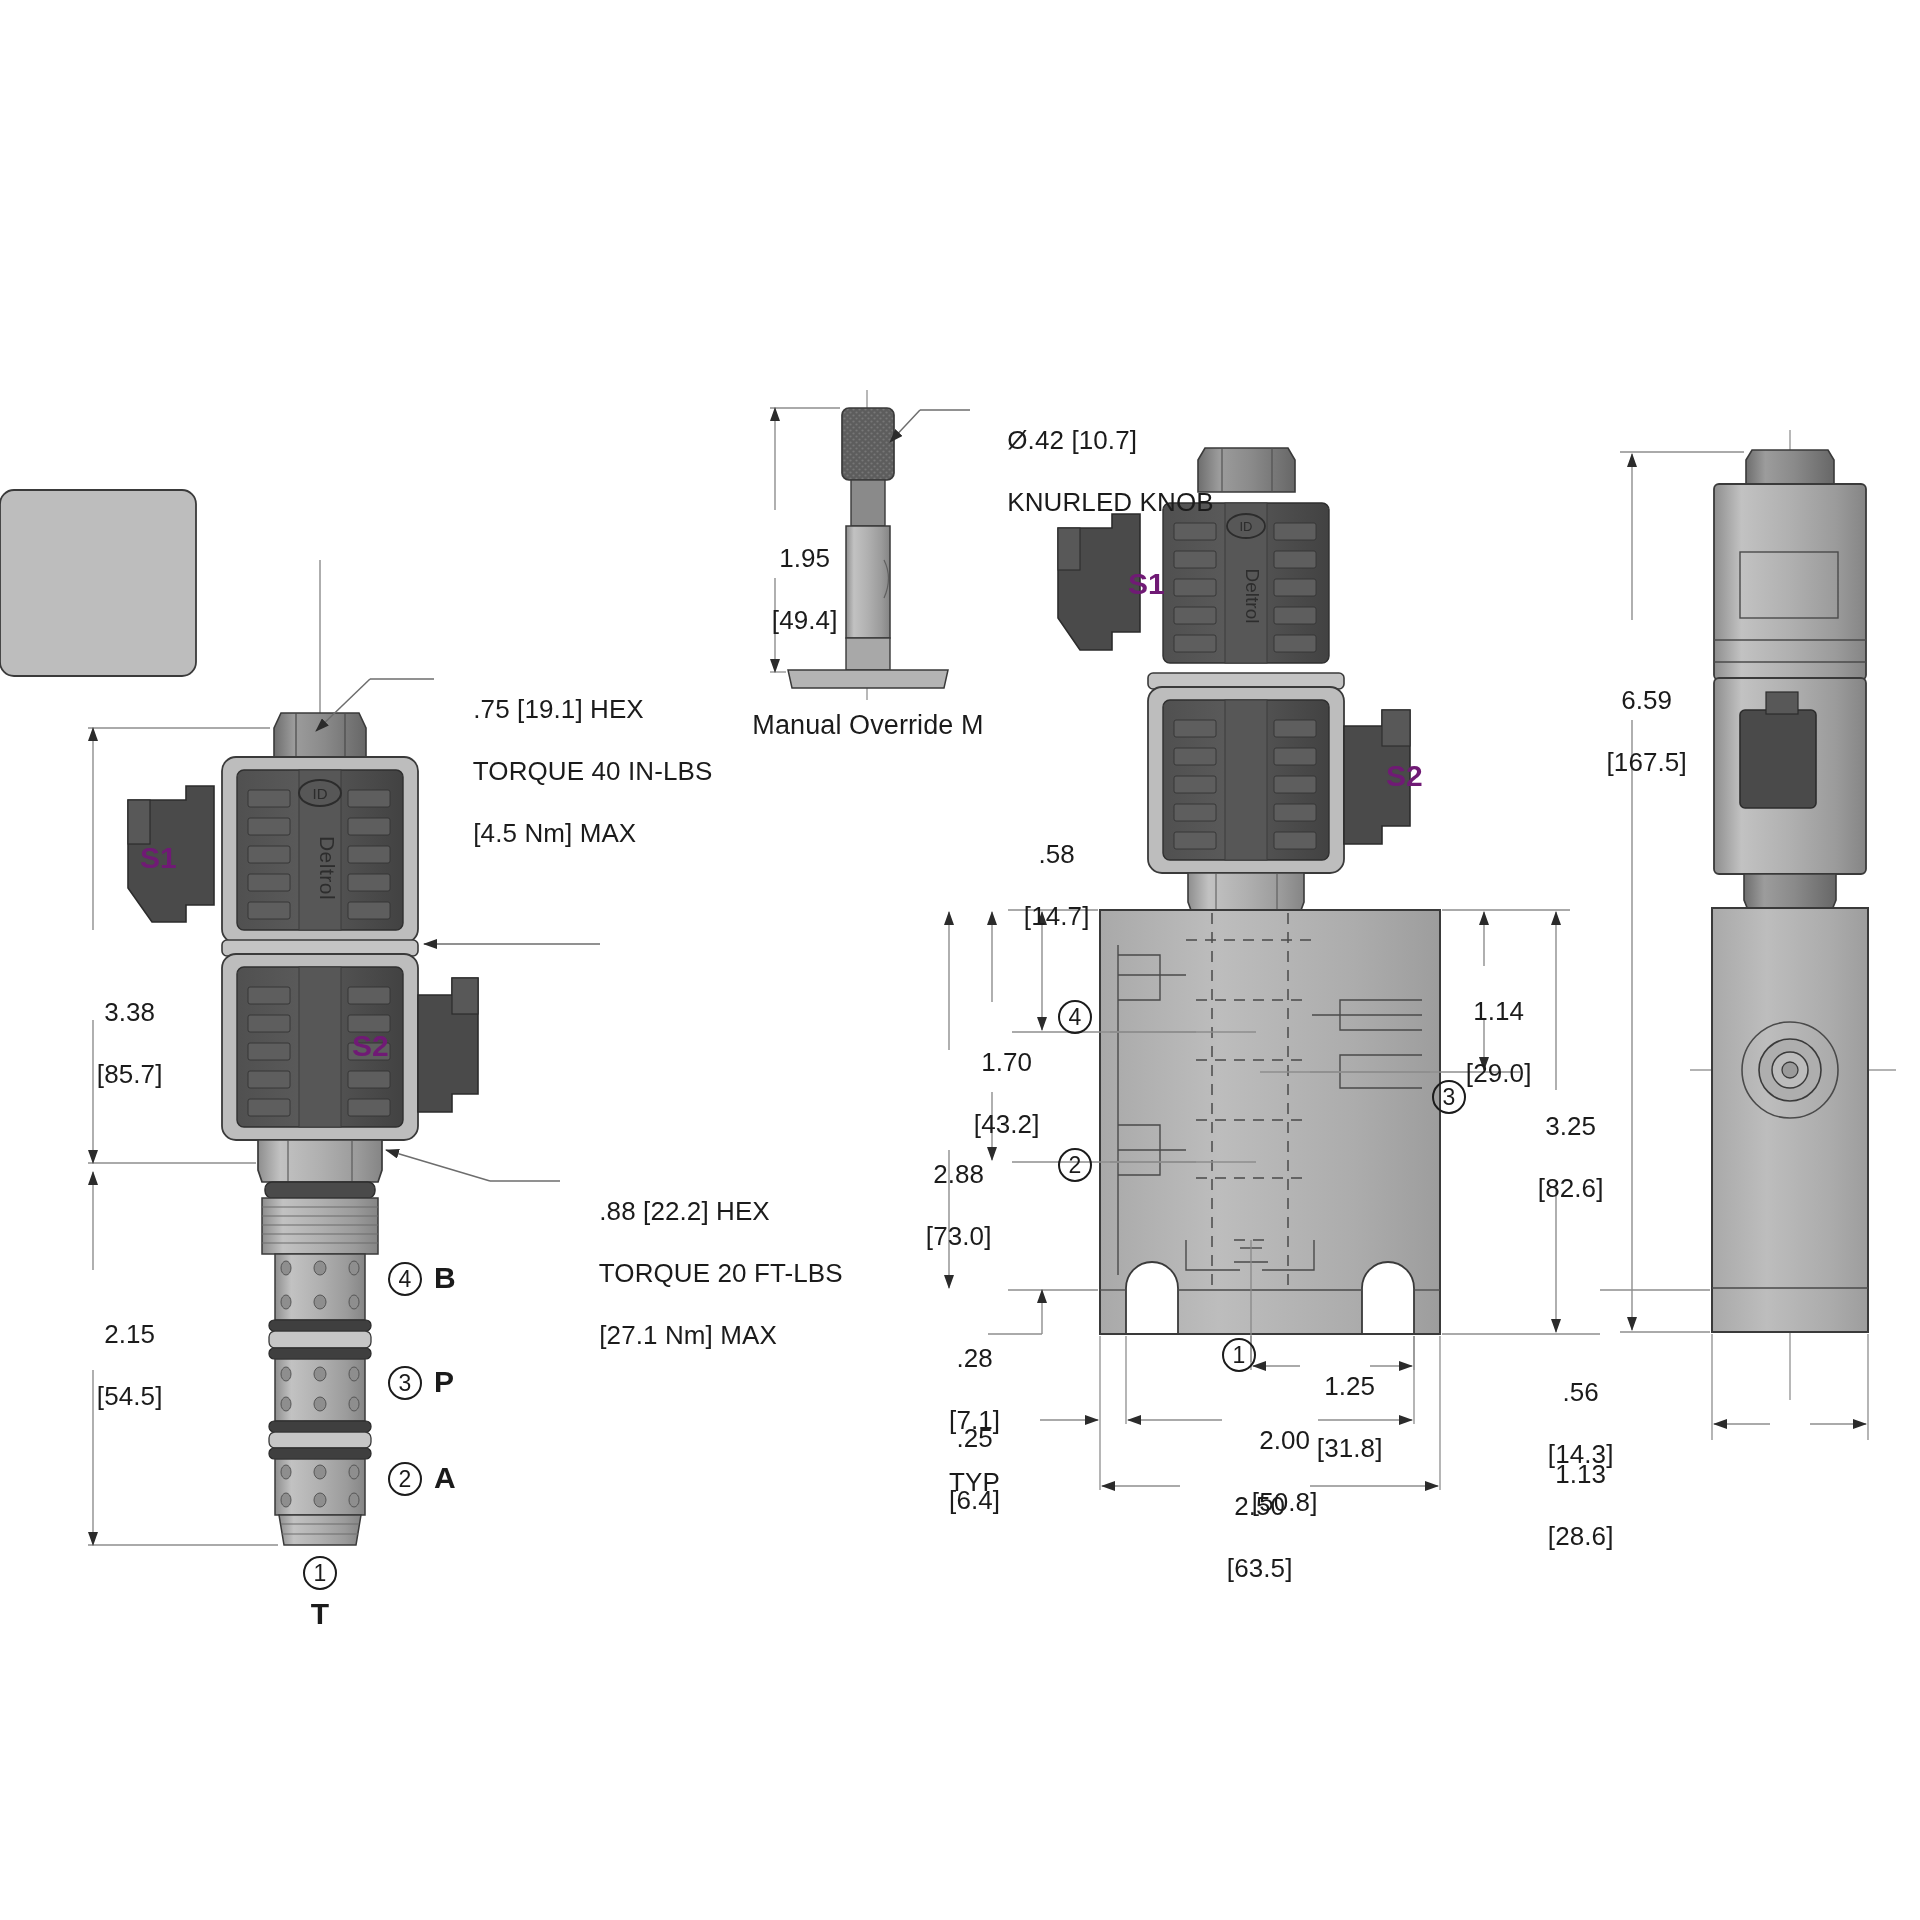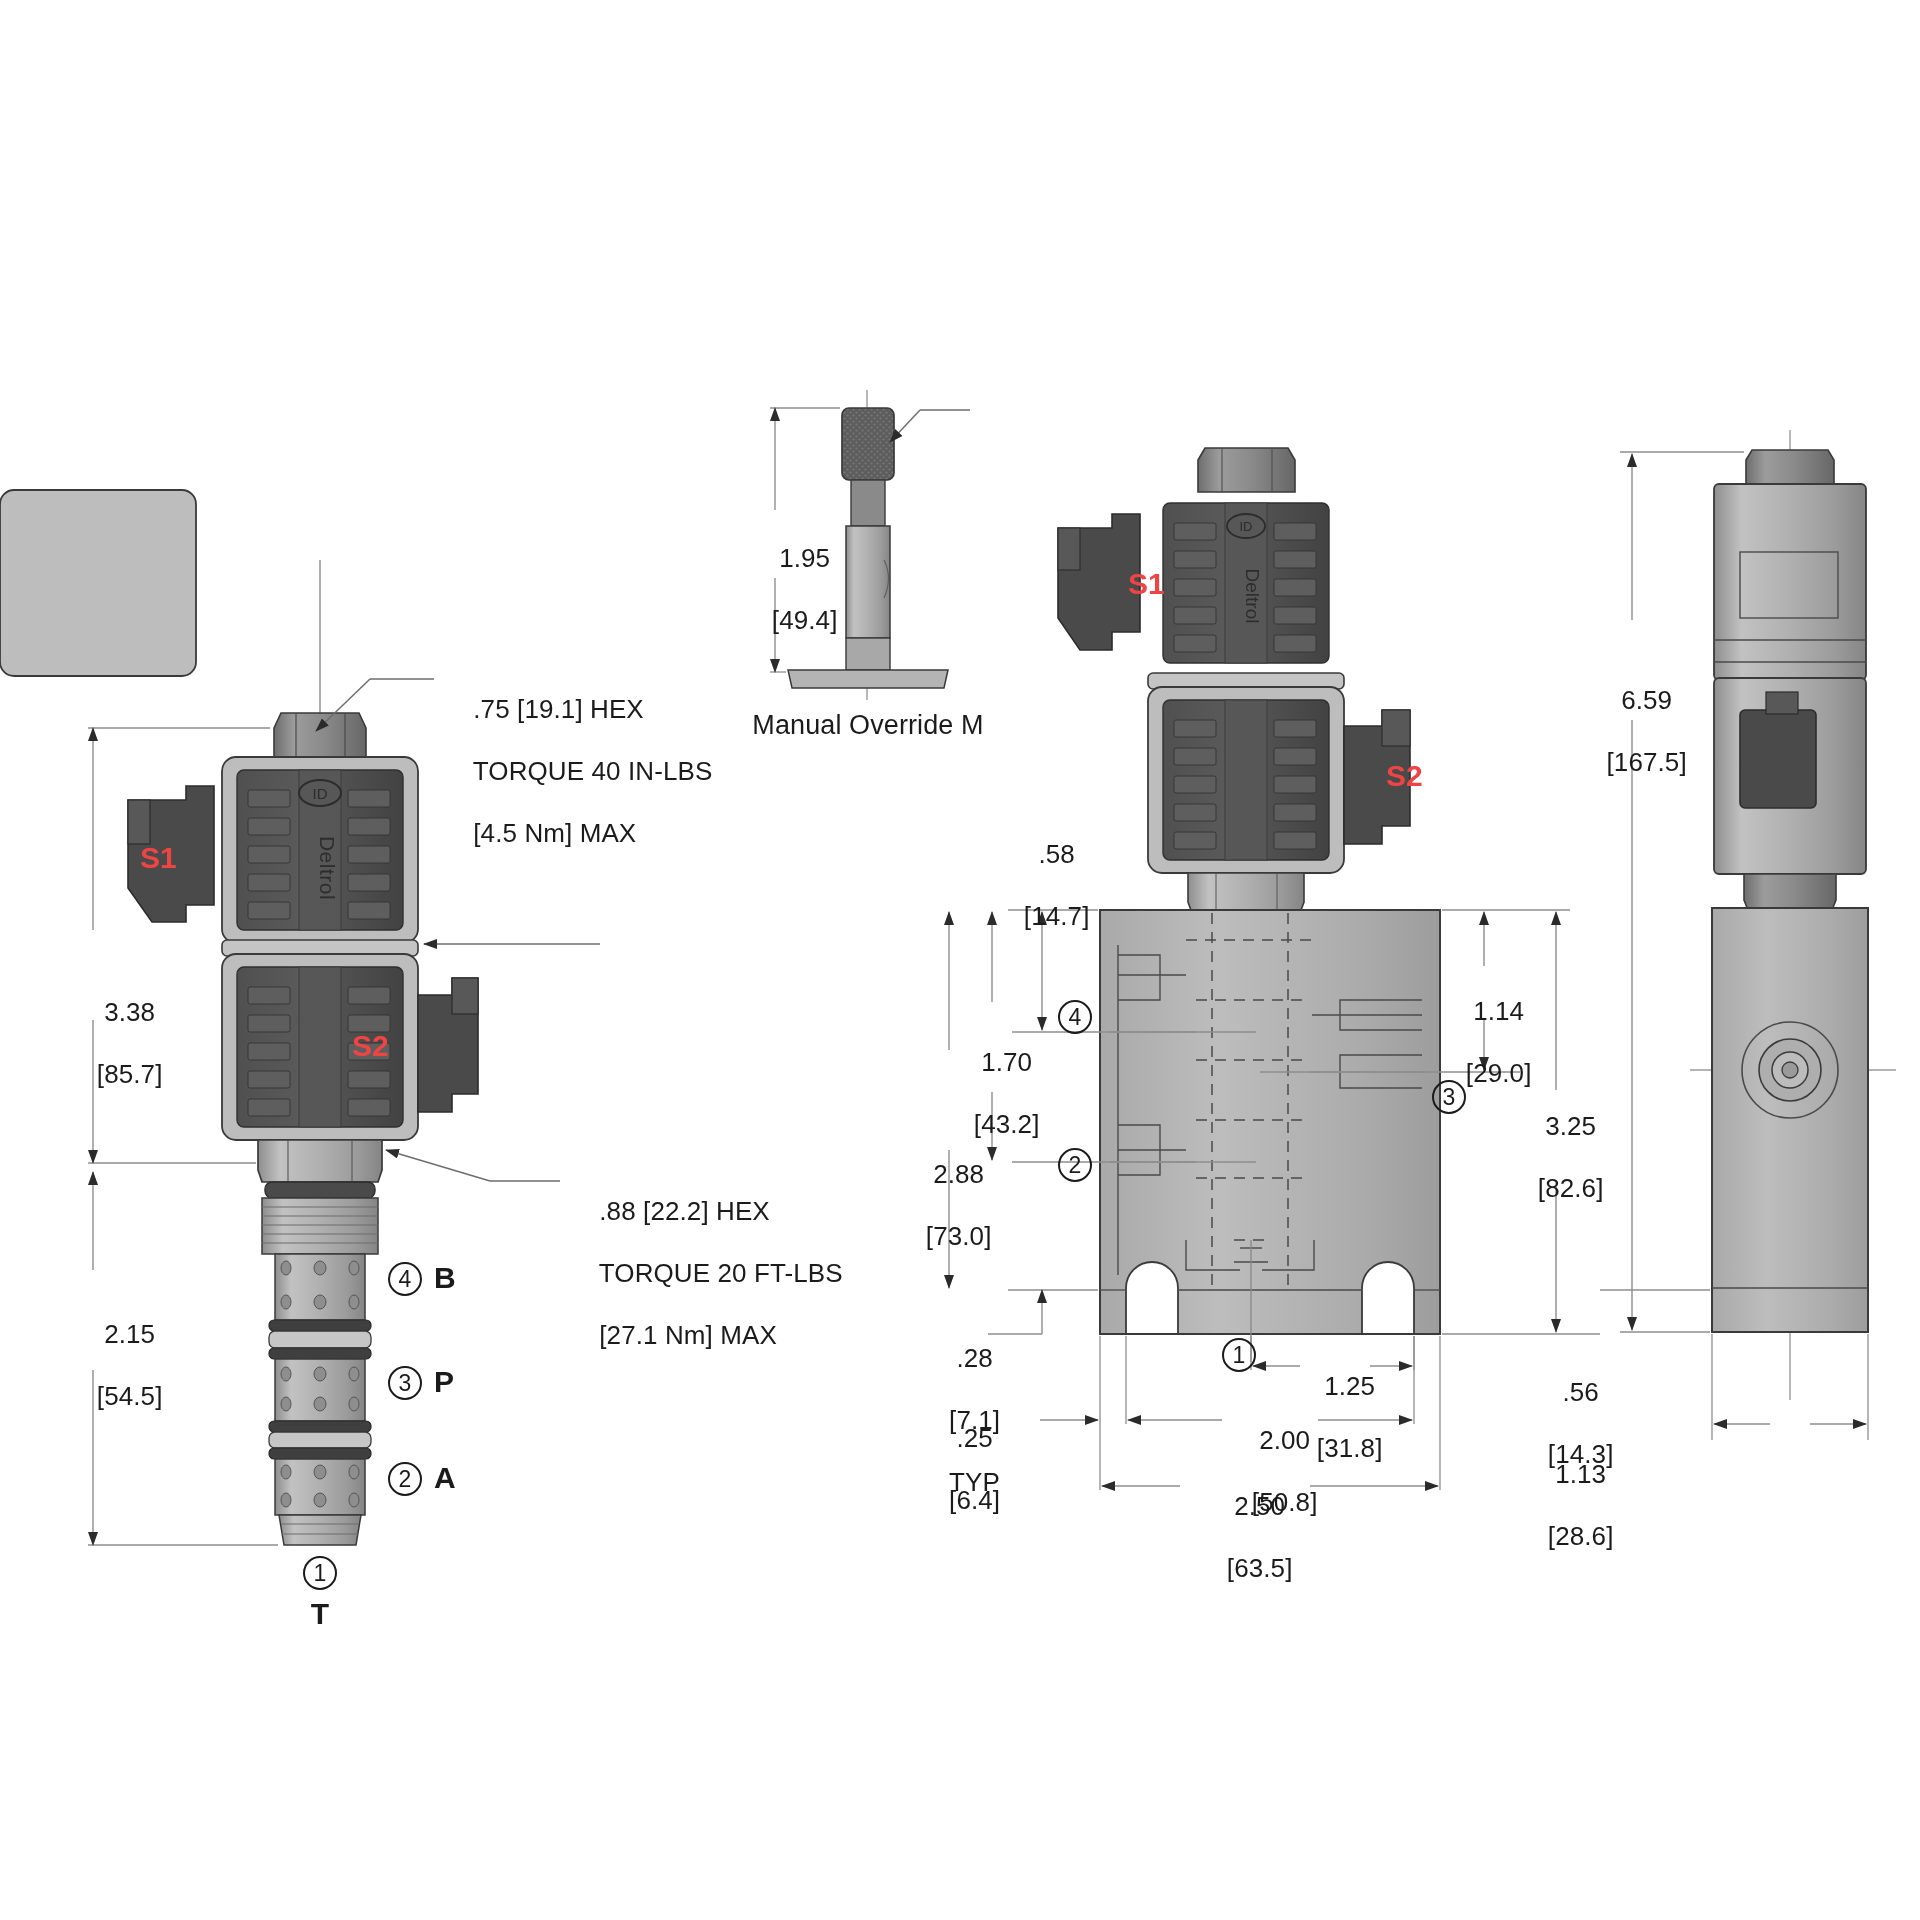--- a/index.html
+++ b/index.html
@@ -35,21 +35,21 @@
     line-height: 31px;
     color: #1b1b1b;
     white-space: pre;
     letter-spacing: 0.1px;
   }
   .lbl.c  { text-align: center; transform: translateX(-50%); }
   .lbl.port { font-size: 30px; font-weight: bold; }
   .lbl.sname {
     font-size: 30px;
     font-weight: bold;
-    color: #ef4444;
+    color: #701a75;
   }
   .lbl.mo { font-size: 27px; }
   .bubble {
     position: absolute;
     width: 34px;
     height: 34px;
     border: 2.4px solid #1b1b1b;
     border-radius: 50%;
     box-sizing: border-box;
     font-family: "Liberation Sans", sans-serif;
@@ -466,20 +466,24 @@
   <div class="bubble" style="left:388px; top:1462px;">2</div>
   <div class="lbl port" style="left:434px; top:1462px;">A</div>
 
   <div class="bubble" style="left:303px; top:1556px;">1</div>
   <div class="lbl port c" style="left:320px; top:1598px;">T</div>
 
   <div class="lbl c" style="left:790px; top:512px;">
     <span>1.95</span><br>
     <span>[49.4]</span>
   </div>
+  <div class="lbl" style="left:978px; top:394px;">
+    <span>Ø.42 [10.7]</span><br>
+    <span>KNURLED KNOB</span>
+  </div>
   <div class="lbl mo c" style="left:868px; top:710px;text-align:center;">Manual Override M</div>
 
   <div class="lbl sname" style="left:1128px; top:568px;">S1</div>
   <div class="lbl sname" style="left:1386px; top:760px;">S2</div>
 
   <div class="lbl c" style="left:1042px; top:808px;">
     <span>.58</span><br>
     <span>[14.7]</span>
   </div>
   <div class="lbl c" style="left:992px; top:1016px;">

